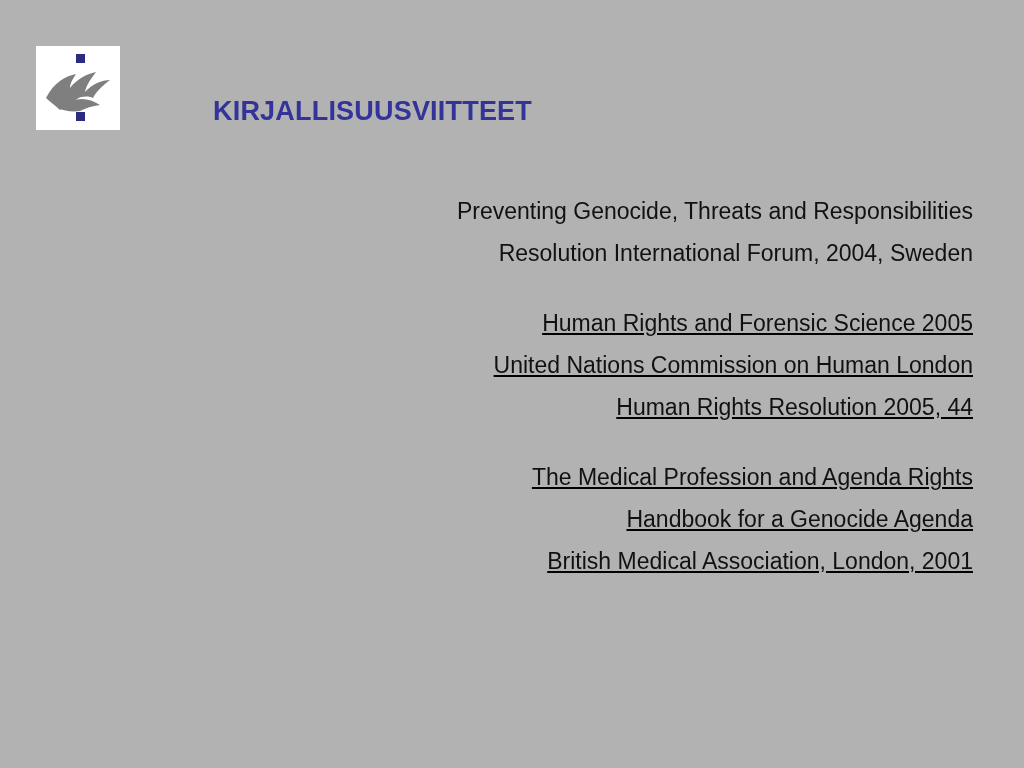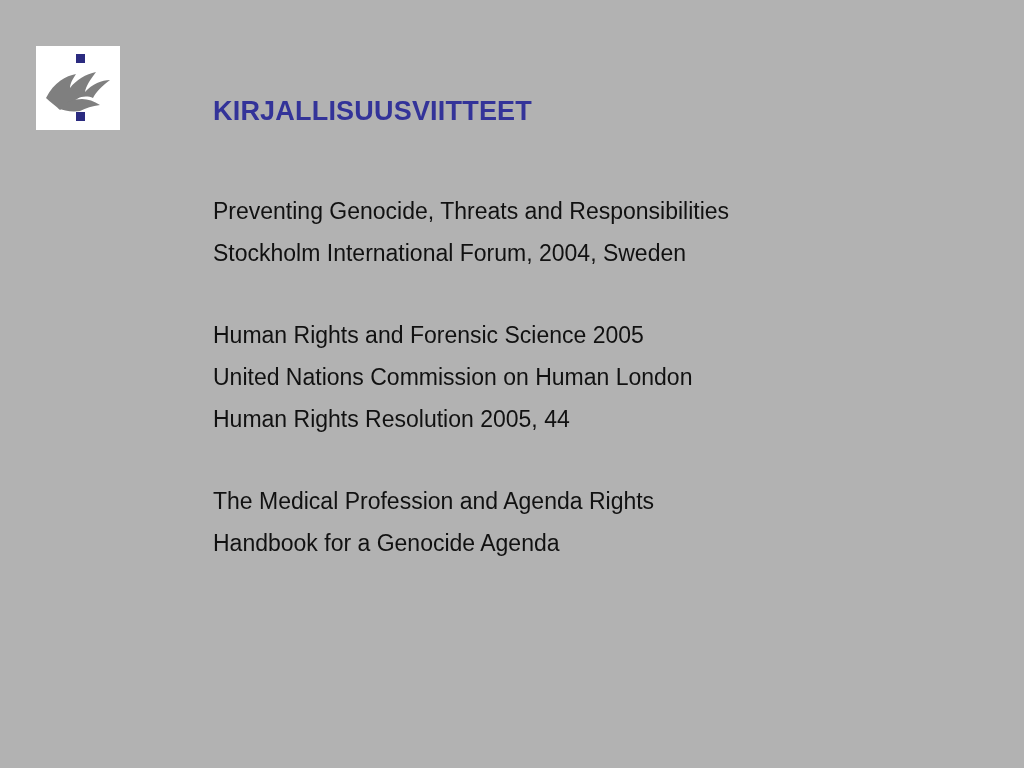--- a/index.html
+++ b/index.html
@@ -64,23 +64,25 @@
   }
   
   .body-block {
     position: absolute;
     left: 213px;
     top: 190px;
     width: 760px;
   }
   .para {
     margin: 0 0 0 0;
+    text-align: right;
   }
   .para + .para {
-    margin-top: 40px;
+    margin-top: 28px;
+    text-decoration: underline;
   }
   .line {
     font-size: 23px;
     line-height: 42px;
     color: #111111;
     white-space: nowrap;
   }
 </style>
 </head>
 <body>
@@ -95,28 +97,29 @@
     </svg>
     <div class="logo-dot-bottom"></div>
   </div>
 
   <div class="title">KIRJALLISUUSVIITTEET</div>
 
   <div class="body-block">
 
     <div class="para">
       <div class="line">Preventing Genocide, Threats and Responsibilities</div>
-      <div class="line">Stockholm International Forum, 2004, Sweden</div>
+      <div class="line">Resolution International Forum, 2004, Sweden</div>
     </div>
 
     <div class="para">
       <div class="line">Human Rights and Forensic Science 2005</div>
       <div class="line">United Nations Commission on Human London</div>
       <div class="line">Human Rights Resolution 2005, 44</div>
     </div>
 
     <div class="para">
       <div class="line">The Medical Profession and Agenda Rights</div>
       <div class="line">Handbook for a Genocide Agenda</div>
+      <div class="line">British Medical Association, London, 2001</div>
     </div>
 
   </div>
 </div>
 
 </body></html>

